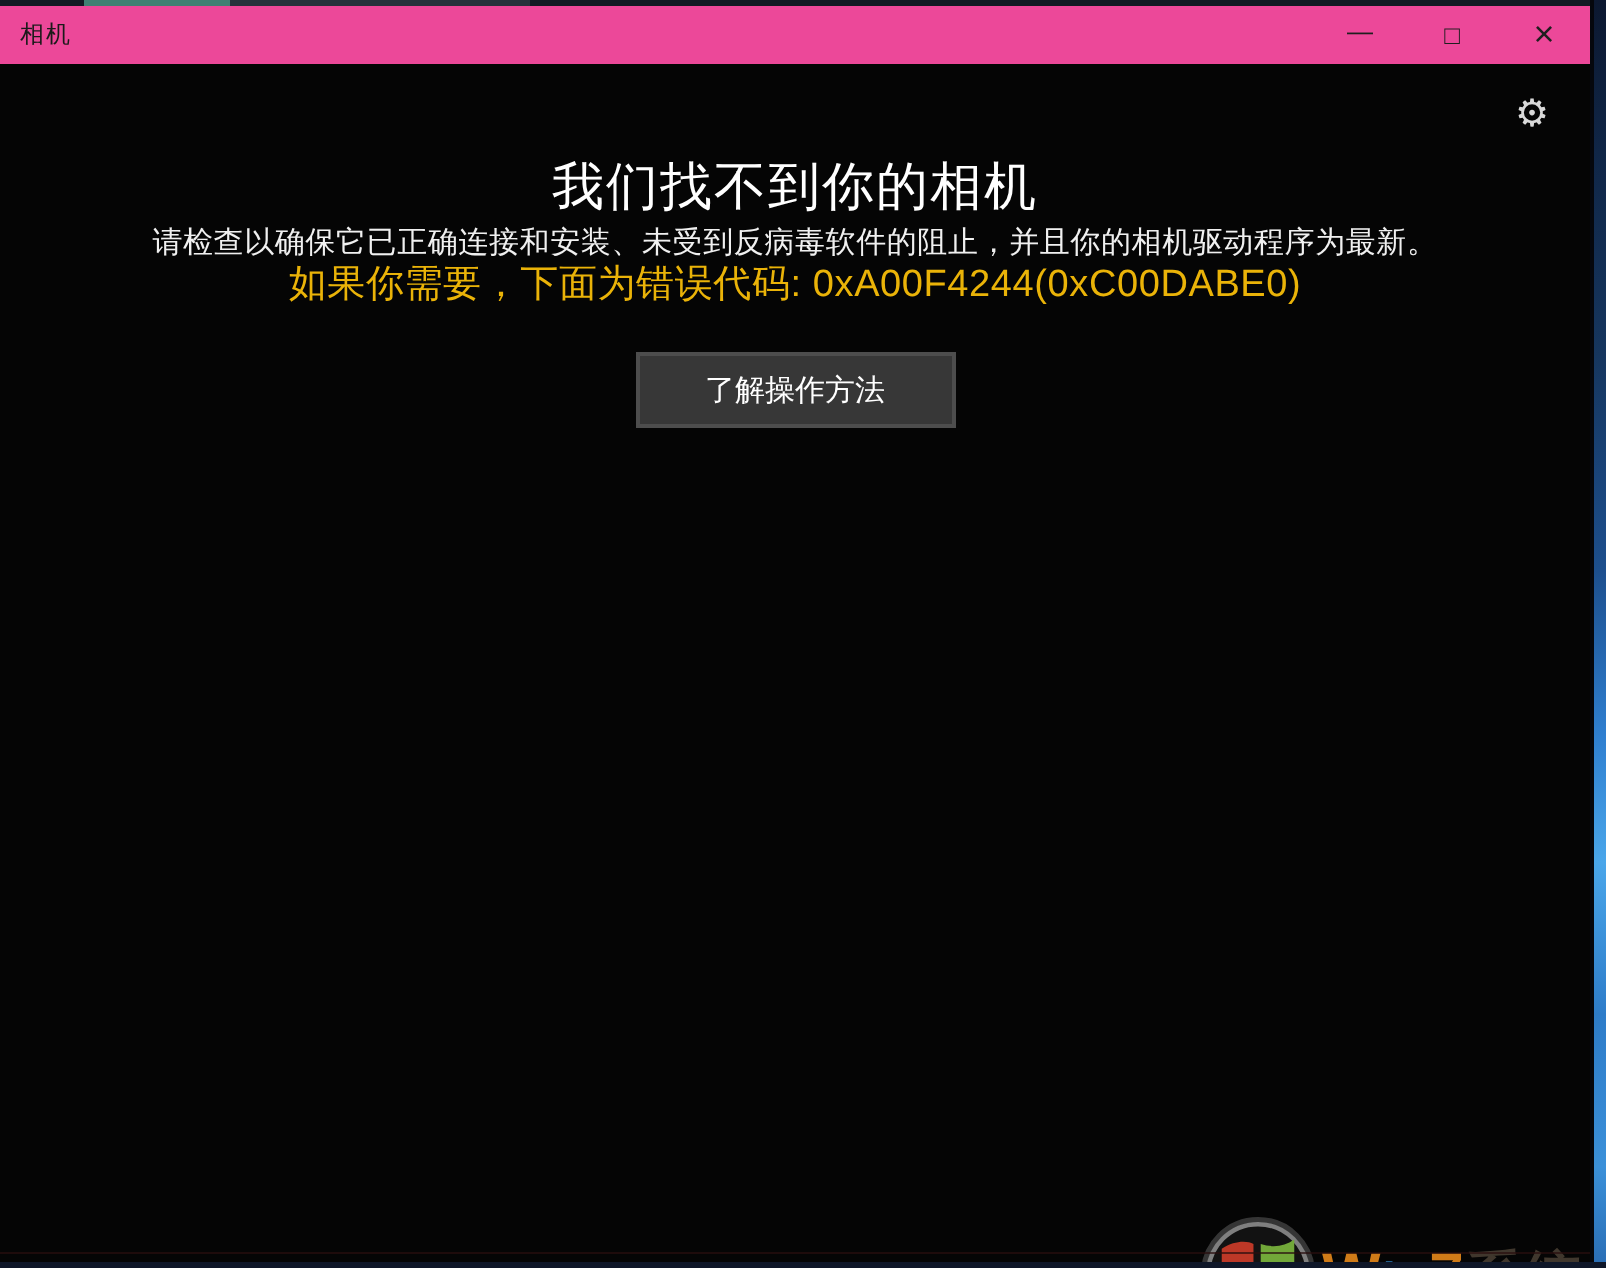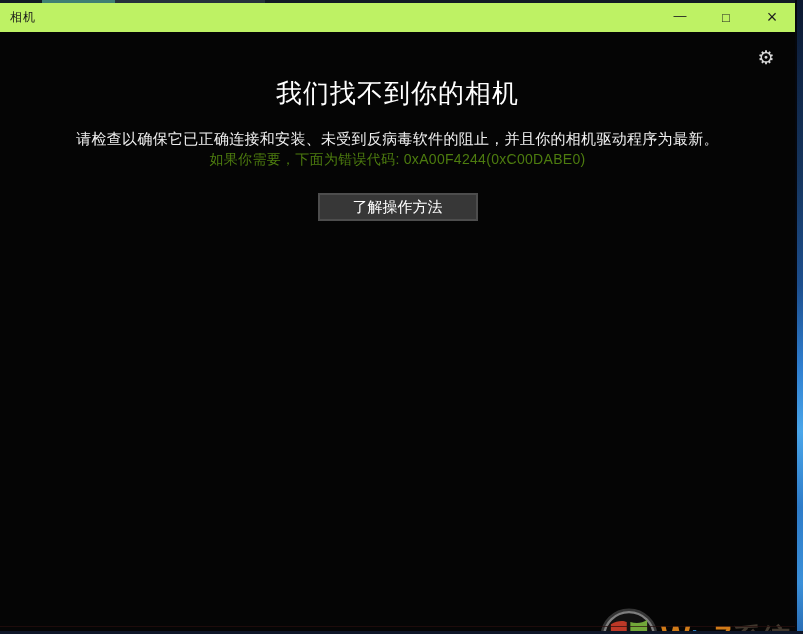--- a/index.html
+++ b/index.html
@@ -20,21 +20,21 @@
     background: #3f8073;
   }
   .top-strip .gray-seg {
     position: absolute; left: 115px; top: 0; width: 150px; height: 3px;
     background: #26323c;
   }
 
   
   .titlebar {
     position: absolute; top: 3px; left: 0; width: 795px; height: 29px;
-    background: #bef264;
+    background: #ec4899;
     display: flex; align-items: center;
   }
   .titlebar .app-title {
     font-size: 12px; color: #1a1a1a; padding-left: 10px;
     letter-spacing: 1px;
   }
   .window-controls {
     position: absolute; right: 0; top: 0; height: 29px;
     display: flex;
   }
@@ -71,32 +71,31 @@
     color: #d9d9d9; font-size: 19px; line-height: 26px;
     cursor: default;
   }
 
   .error-block { padding-top: 44px; }
   .error-title {
     font-size: 26px; font-weight: 400; color: #ffffff;
     letter-spacing: 1px;
   }
   .error-desc {
-    margin-top: 17px;
     font-size: 15px; color: #f0f0f0; line-height: 21px;
     letter-spacing: 0.3px;
   }
   .error-code-line {
-    font-size: 14px; color: #4d7c0f; line-height: 21px;
+    font-size: 19px; color: #eab308; line-height: 21px;
     letter-spacing: 0.3px;
   }
   .action-btn {
     margin-top: 23px;
     display: inline-block;
-    min-width: 160px; height: 28px;
+    min-width: 160px; height: 38px;
     background: #373737;
     border: 2px solid #4d4d4d;
     color: #ffffff; font-size: 15px;
     font-family: "Liberation Sans", sans-serif;
     padding: 0 14px;
     cursor: default;
   }
 
   
   .bottom-maroon {

